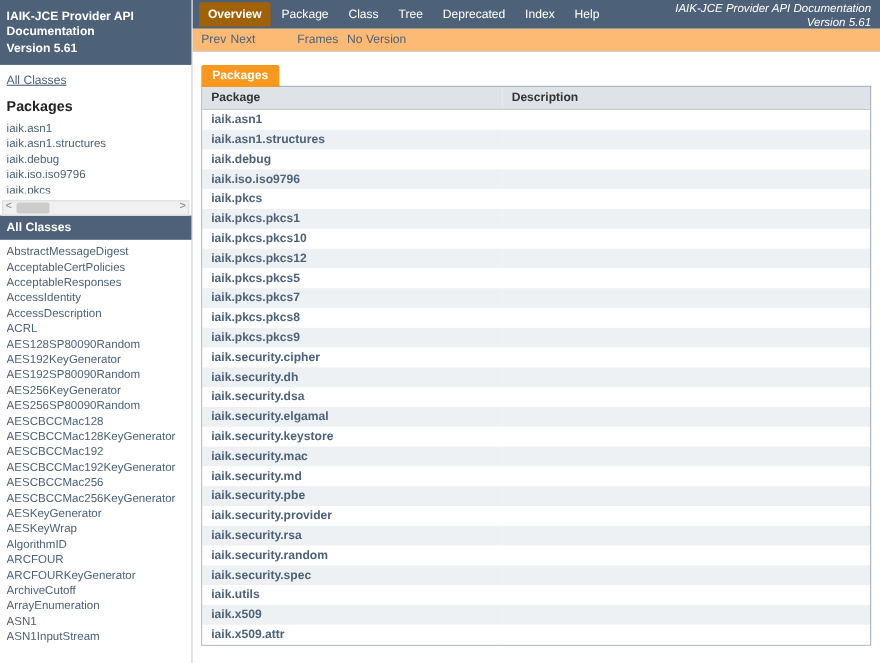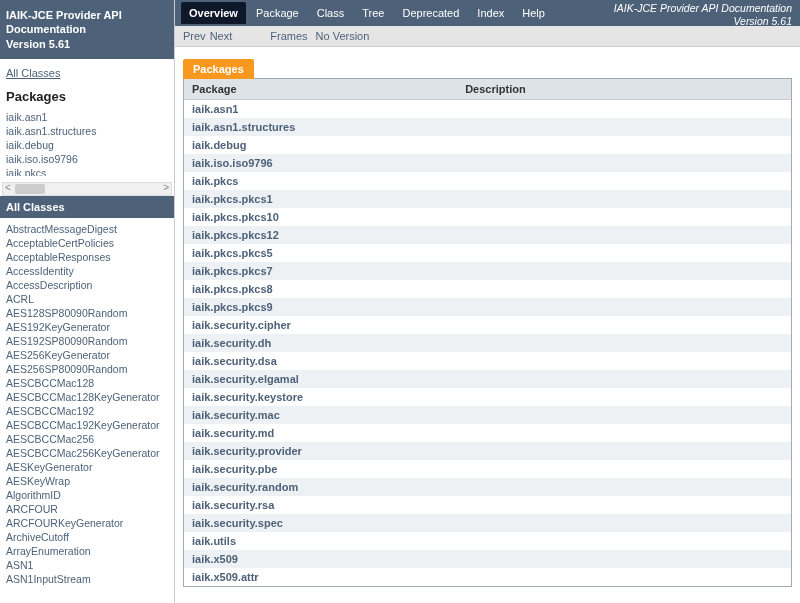--- a/index.html
+++ b/index.html
@@ -15,23 +15,23 @@
 .pkg-list a, .class-list a { display: block; color: #4d6279; text-decoration: none; padding: 1px 0; font-size: 10.5px; white-space: nowrap; overflow: hidden; text-overflow: ellipsis; }
 .scrollbar-x { height: 14px; background: #f0f0f0; border: 1px solid #ddd; position: relative; margin: 2px 2px 0 2px; }
 .scrollbar-x::before { content: "<"; position: absolute; left: 2px; top: -1px; color: #888; font-size: 10px; }
 .scrollbar-x::after { content: ">"; position: absolute; right: 2px; top: -1px; color: #888; font-size: 10px; }
 .scrollbar-x .thumb { position: absolute; left: 12px; top: 1px; height: 10px; width: 30px; background: #ccc; border-radius: 2px; }
 .all-classes-bar { background: #4d6279; color: #fff; padding: 5px 6px; font-weight: bold; font-size: 11px; }
 .class-list { flex: 1; overflow-y: auto; padding: 4px 6px; }
 .right-panel { flex: 1; display: flex; flex-direction: column; overflow: hidden; }
 .top-nav { background: #4d6279; color: #fff; display: flex; align-items: center; padding: 0 6px; height: 26px; font-size: 11px; position: relative; }
 .top-nav .tab { padding: 5px 8px; margin-right: 2px; cursor: pointer; }
-.top-nav .tab.active { background: #0f172a; color: #fff; font-weight: bold; border-radius: 2px 2px 0 0; }
+.top-nav .tab.active { background: #a16207; color: #fff; font-weight: bold; border-radius: 2px 2px 0 0; }
 .top-nav .doc-title { position: absolute; right: 8px; top: 2px; text-align: right; font-style: italic; font-size: 10.5px; line-height: 1.2; }
-.sub-nav { display: flex; align-items: center; background: #e5e5e5; padding: 4px 8px; border-bottom: 1px solid #ccc; font-size: 11px; color: #4d6279; }
+.sub-nav { display: flex; align-items: center; background: #fdba74; padding: 4px 8px; border-bottom: 1px solid #ccc; font-size: 11px; color: #4d6279; }
 .sub-nav span { margin-right: 4px; }
 .sub-nav .sep { width: 30px; }
 .sub-nav a { color: #4d6279; text-decoration: none; margin-right: 8px; cursor: pointer; }
 .content { flex: 1; overflow-y: auto; padding: 12px 8px 8px 8px; }
 .pkg-table-wrap { border: 1px solid #9eaab6; }
 .pkg-table-caption { background: #f8981f; color: #fff; font-weight: bold; padding: 4px 10px; font-size: 11px; display: inline-block; border-radius: 2px 2px 0 0; margin-bottom: -1px; }
 table.pkg-table { width: 100%; border-collapse: collapse; font-size: 11px; }
 table.pkg-table th { background: #dee3e8; text-align: left; padding: 4px 8px; font-weight: bold; color: #333; border-bottom: 1px solid #ccc; }
 table.pkg-table td { padding: 3px 8px; }
 table.pkg-table tr:nth-child(odd) td { background: #fff; }
@@ -199,33 +199,33 @@
               </tr>
               <tr>
                 <td><a href="#">iaik.security.mac</a></td>
                 <td></td>
               </tr>
               <tr>
                 <td><a href="#">iaik.security.md</a></td>
                 <td></td>
               </tr>
               <tr>
+                <td><a href="#">iaik.security.pbe</a></td>
+                <td></td>
+              </tr>
+              <tr>
                 <td><a href="#">iaik.security.provider</a></td>
                 <td></td>
               </tr>
               <tr>
-                <td><a href="#">iaik.security.pbe</a></td>
+                <td><a href="#">iaik.security.rsa</a></td>
                 <td></td>
               </tr>
               <tr>
                 <td><a href="#">iaik.security.random</a></td>
-                <td></td>
-              </tr>
-              <tr>
-                <td><a href="#">iaik.security.rsa</a></td>
                 <td></td>
               </tr>
               <tr>
                 <td><a href="#">iaik.security.spec</a></td>
                 <td></td>
               </tr>
               <tr>
                 <td><a href="#">iaik.utils</a></td>
                 <td></td>
               </tr>

